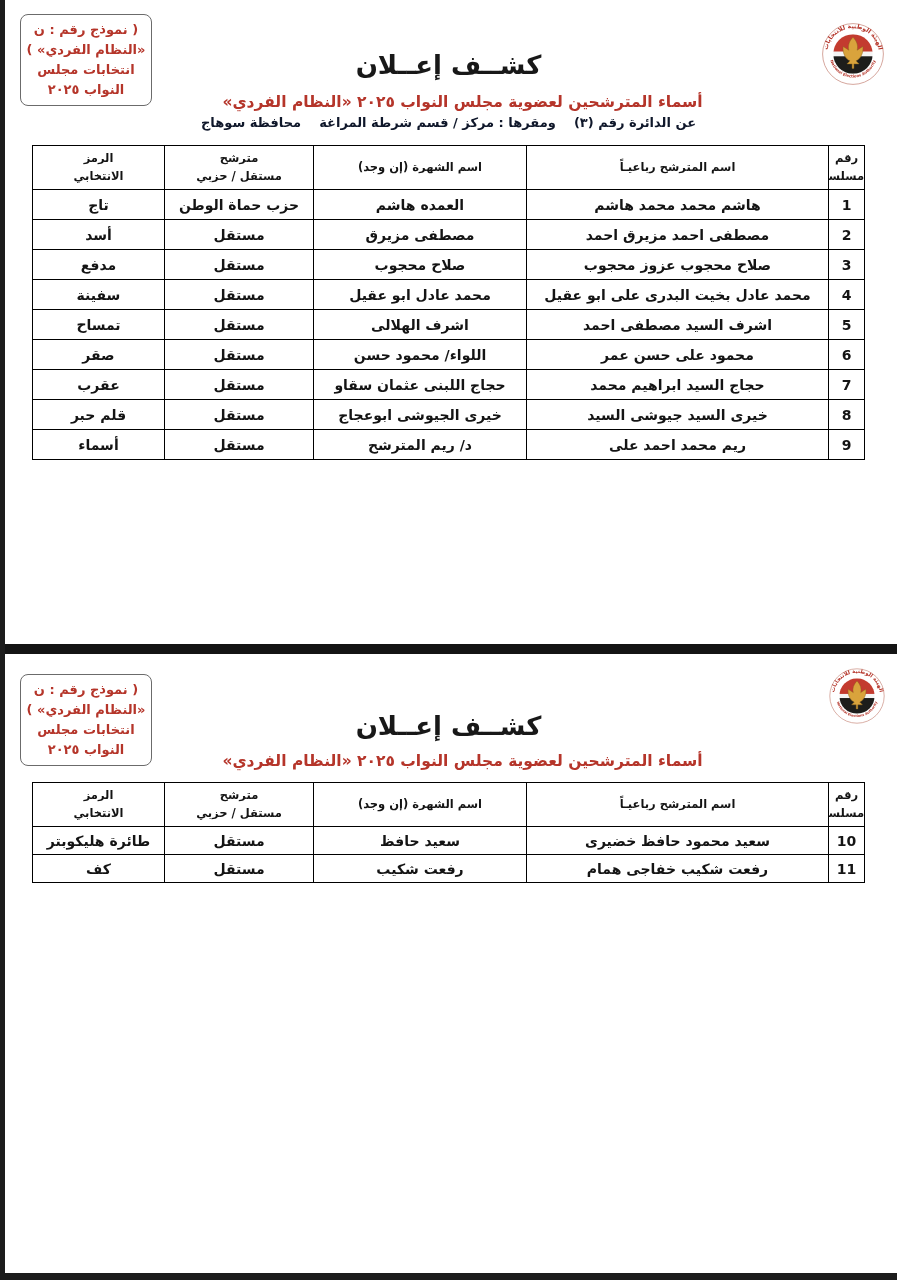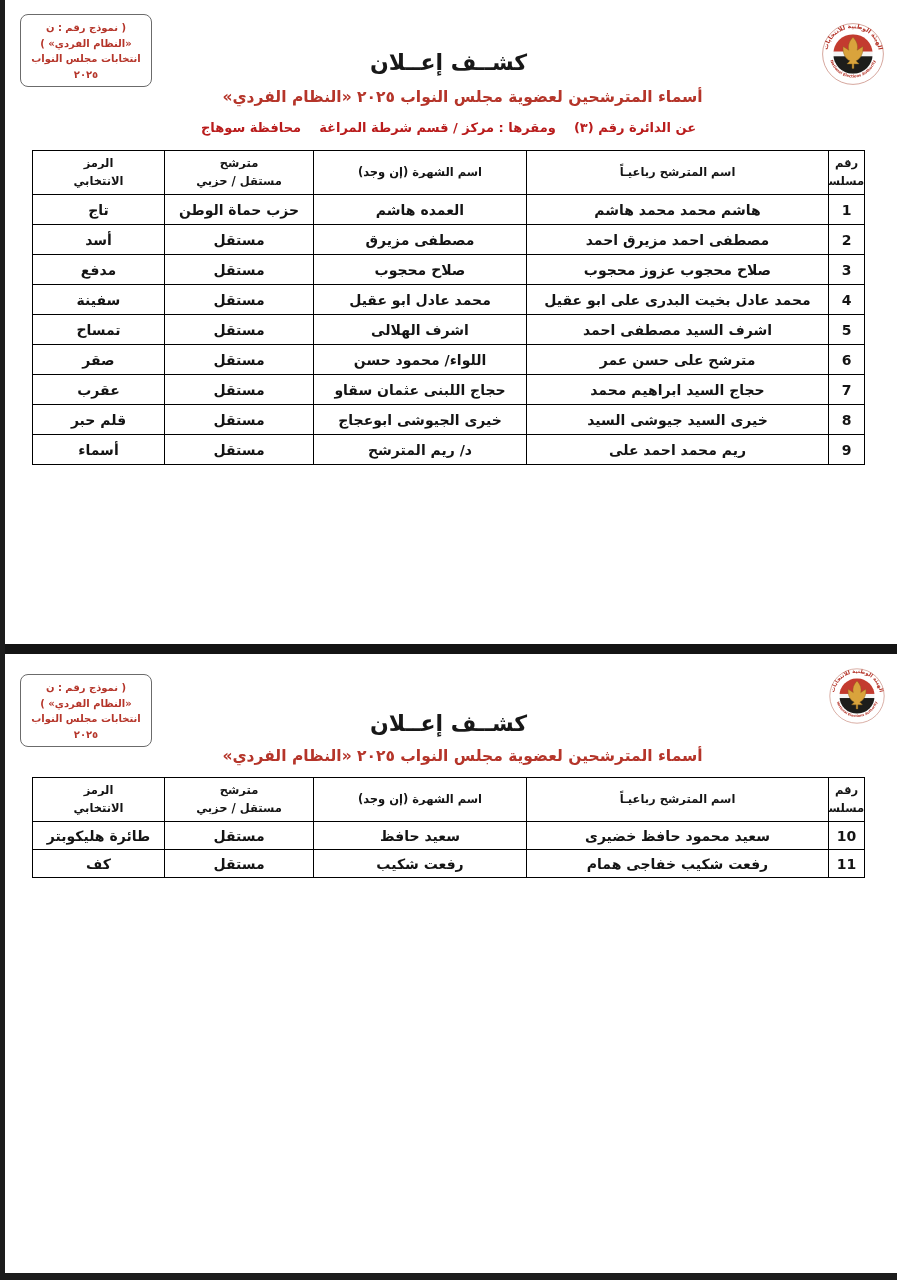--- a/index.html
+++ b/index.html
@@ -18,41 +18,41 @@
 
   .sheet { width:897px; background:#ffffff; position:relative; overflow:hidden; }
   .sheet-1 { height:644px; }
   .sheet-2 { height:619px; }
 
   .form-box {
     position:absolute; left:20px; top:14px;
     width:132px; padding:5px 4px 4px;
     border:1.5px solid #6b6b6b; border-radius:8px;
     text-align:center;
-    color:#b5352a; font-weight:700; font-size:10px; line-height:1.55;
+    color:#b5352a; font-weight:700; font-size:13px; line-height:1.55;
   }
   .sheet-2 .form-box { top:20px; }
 
   .emblem { position:absolute; right:6px; top:16px; width:76px; height:76px; }
   .sheet-2 .emblem { top:8px; width:68px; height:68px; right:6px; }
 
   .doc-title {
     text-align:center; margin-top:50px;
-    font-size:22px; font-weight:700; color:#181818;
+    font-size:26px; font-weight:700; color:#181818;
     letter-spacing:1px;
   }
   .sheet-2 .doc-title { margin-top:57px; }
   .doc-subtitle {
     text-align:center; margin-top:13px;
     font-size:15.5px; font-weight:700; color:#b5352a;padding-left:28px;
   }
   .sheet-2 .doc-subtitle { margin-top:11px; }
   .district-line {
-    text-align:center; margin-top:14px;
-    font-size:13px; font-weight:700; color:#b91c1c;
+    text-align:center; margin-top:4px;
+    font-size:13px; font-weight:700; color:#0f172a;
     white-space:pre;
   }
 
   table.candidates {
     width:832px; margin:15px auto 0;
     border-collapse:collapse; table-layout:fixed;
     direction:rtl;
   }
   .sheet-2 table.candidates { margin-top:12px; }
   table.candidates th, table.candidates td {
@@ -165,21 +165,21 @@
         </tr>
         <tr data-name="table-row">
           <td data-name="cell-serial">5</td>
           <td data-name="cell-full-name">اشرف السيد مصطفى احمد</td>
           <td data-name="cell-nickname">اشرف الهلالى</td>
           <td data-name="cell-affiliation">مستقل</td>
           <td data-name="cell-symbol">تمساح</td>
         </tr>
         <tr data-name="table-row">
           <td data-name="cell-serial">6</td>
-          <td data-name="cell-full-name">مترشح على حسن عمر</td>
+          <td data-name="cell-full-name">محمود على حسن عمر</td>
           <td data-name="cell-nickname">اللواء/ محمود حسن</td>
           <td data-name="cell-affiliation">مستقل</td>
           <td data-name="cell-symbol">صقر</td>
         </tr>
         <tr data-name="table-row">
           <td data-name="cell-serial">7</td>
           <td data-name="cell-full-name">حجاج السيد ابراهيم محمد</td>
           <td data-name="cell-nickname">حجاج اللبنى عثمان سقاو</td>
           <td data-name="cell-affiliation">مستقل</td>
           <td data-name="cell-symbol">عقرب</td>

